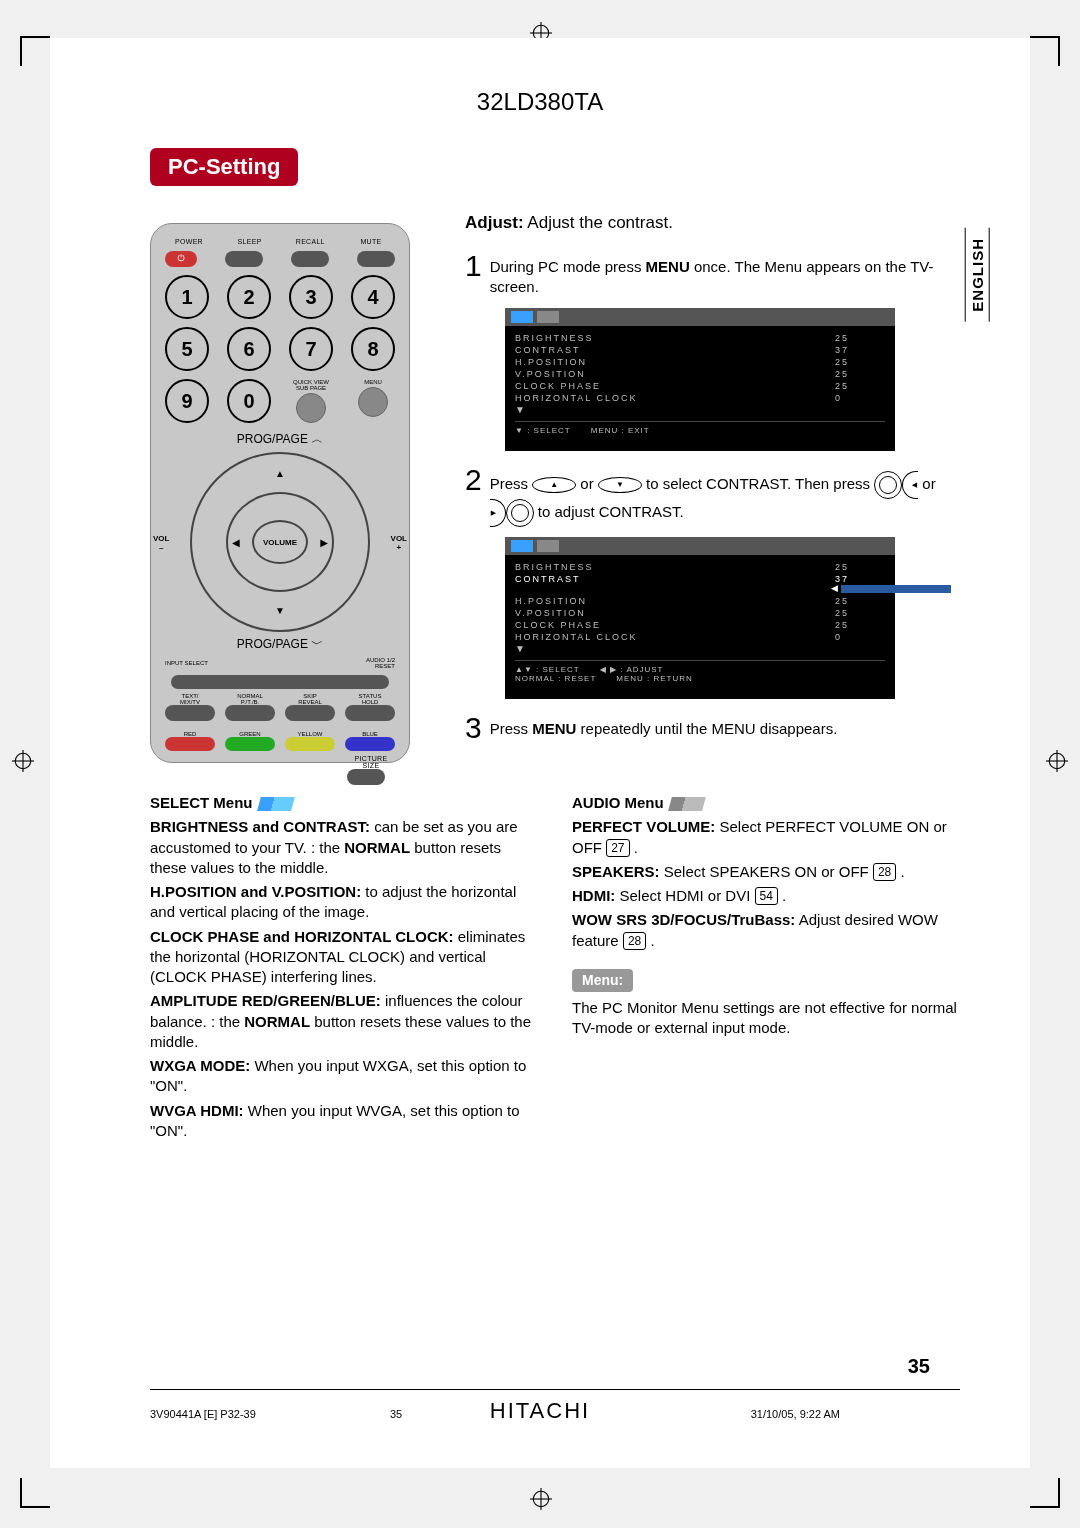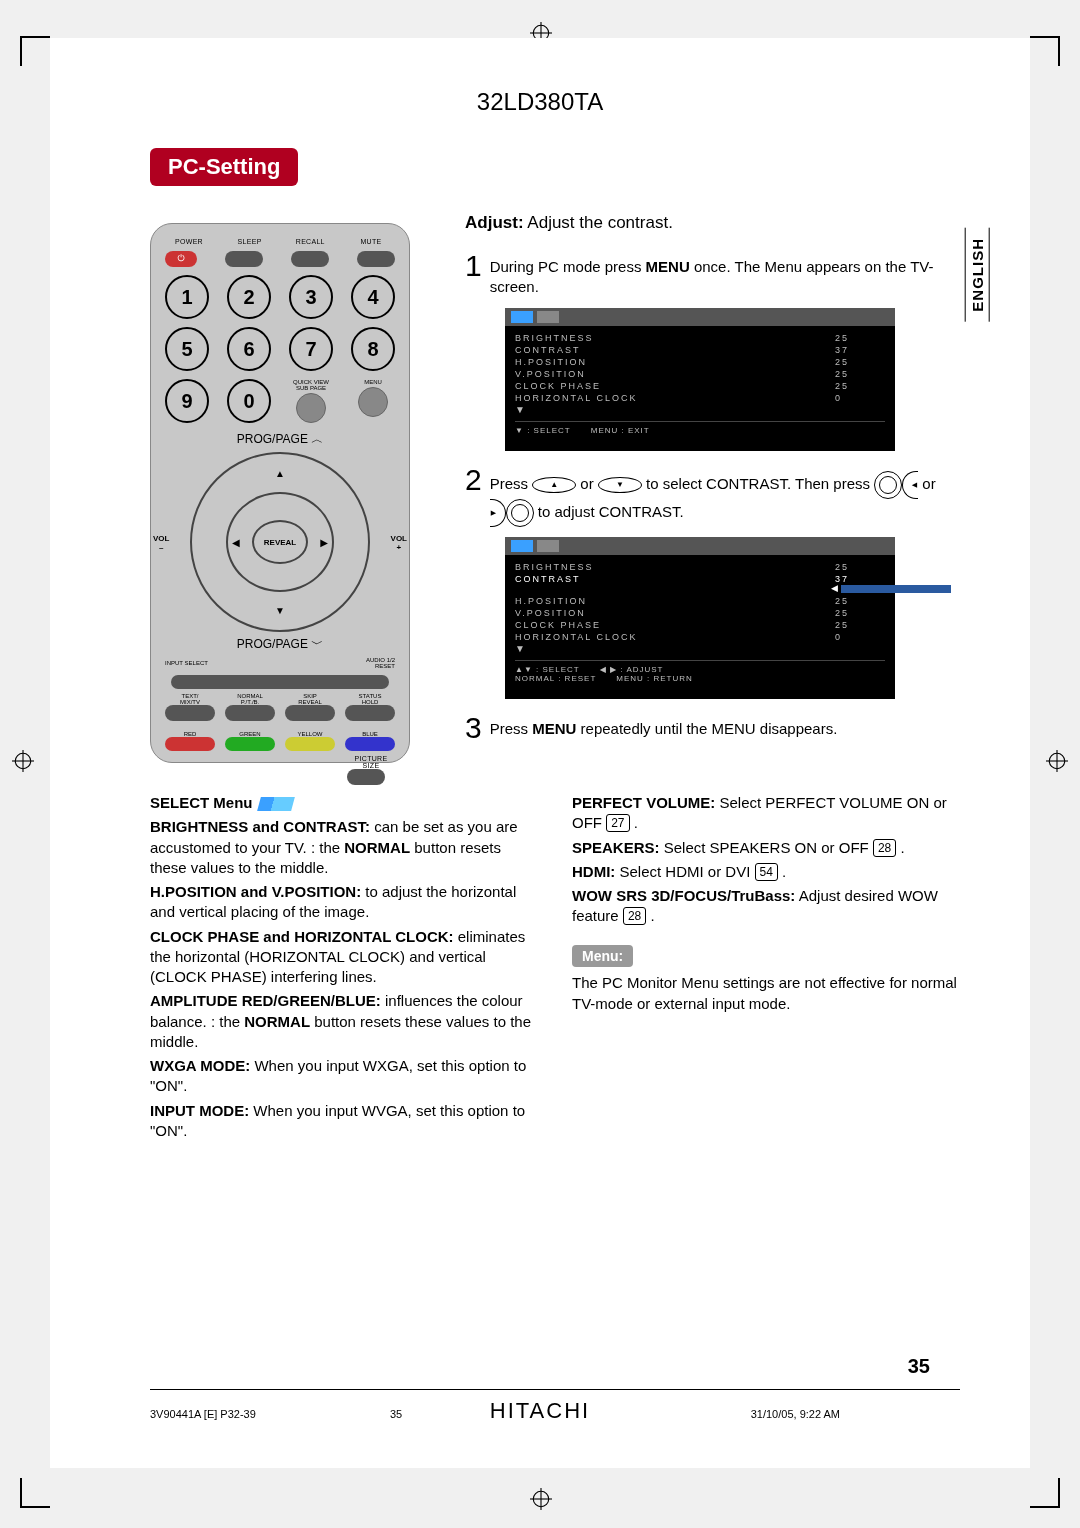--- a/index.html
+++ b/index.html
@@ -213,21 +213,21 @@
         <div style="width:44px;text-align:center">
             <div class="small-lbl">MENU</div>
             <div class="num grey" style="width:30px;height:30px;border-width:1px;margin:2px auto 0"></div>
           </div>
       </div>
       <div class="progpage">PROG/PAGE ︿</div>
       <div class="vol-l"><span>VOL</span><br><span>–</span></div>
       <div class="vol-r"><span>VOL</span><br><span>+</span></div>
       <div class="ctrl-ring">
         <div class="mid-ring"></div>
-        <div class="enter">REVEAL</div>
+        <div class="enter">VOLUME</div>
         <div class="arrow a-up">▲</div>
         <div class="arrow a-down">▼</div>
         <div class="arrow a-left">◀</div>
         <div class="arrow a-right">▶</div>
       </div>
       <div class="progpage">PROG/PAGE ﹀</div>
       <div class="row" style="margin-top:4px">
         <div class="small-lbl" style="text-align:left">INPUT SELECT</div>
         <div class="small-lbl" style="text-align:right;white-space:pre">AUDIO 1/2
 RESET</div>
@@ -374,23 +374,24 @@
 
     <div style="clear:both; padding-top: 580px;">
       <div class="two-col">
         <div class="col">
           <p><span class="section-title">SELECT Menu</span><span class="icon-pic"></span></p>
           <p><b>BRIGHTNESS and CONTRAST:</b><span> can be set as you are accustomed to your TV. : the </span><b>NORMAL</b><span> button resets these values to the middle.</span></p>
           <p><b>H.POSITION and V.POSITION:</b><span> to adjust the horizontal and vertical placing of the image.</span></p>
           <p><b>CLOCK PHASE and HORIZONTAL CLOCK:</b><span> eliminates the horizontal (HORIZONTAL CLOCK) and vertical (CLOCK PHASE) interfering lines.</span></p>
           <p><b>AMPLITUDE RED/GREEN/BLUE:</b><span> influences the colour balance. : the </span><b>NORMAL</b><span> button resets these values to the middle.</span></p>
           <p><b>WXGA MODE:</b><span> When you input WXGA, set this option to "ON".</span></p>
-          <p><b>INPUT MODE:</b><span> When you input WVGA, set this option to "ON".</span></p>
+          <p><b>WVGA HDMI:</b><span> When you input WVGA, set this option to "ON".</span></p>
         </div>
         <div class="col">
+          <p><span class="section-title">AUDIO Menu</span><span class="icon-aud"></span></p>
           <p><b>PERFECT VOLUME:</b><span> Select PERFECT VOLUME ON or OFF </span><span class="page-ref">27</span> .</p>
           <p><b>SPEAKERS:</b><span> Select SPEAKERS ON or OFF </span><span class="page-ref">28</span> .</p>
           <p><b>HDMI:</b><span> Select HDMI or DVI </span><span class="page-ref">54</span> .</p>
           <p><b>WOW SRS 3D/FOCUS/TruBass:</b><span> Adjust desired WOW feature </span><span class="page-ref">28</span> .</p>
           <div class="note-pill">Menu:</div>
           <p>The PC Monitor Menu settings are not effective for normal TV-mode or external input mode.</p>
         </div>
       </div>
     </div>
   </div>

